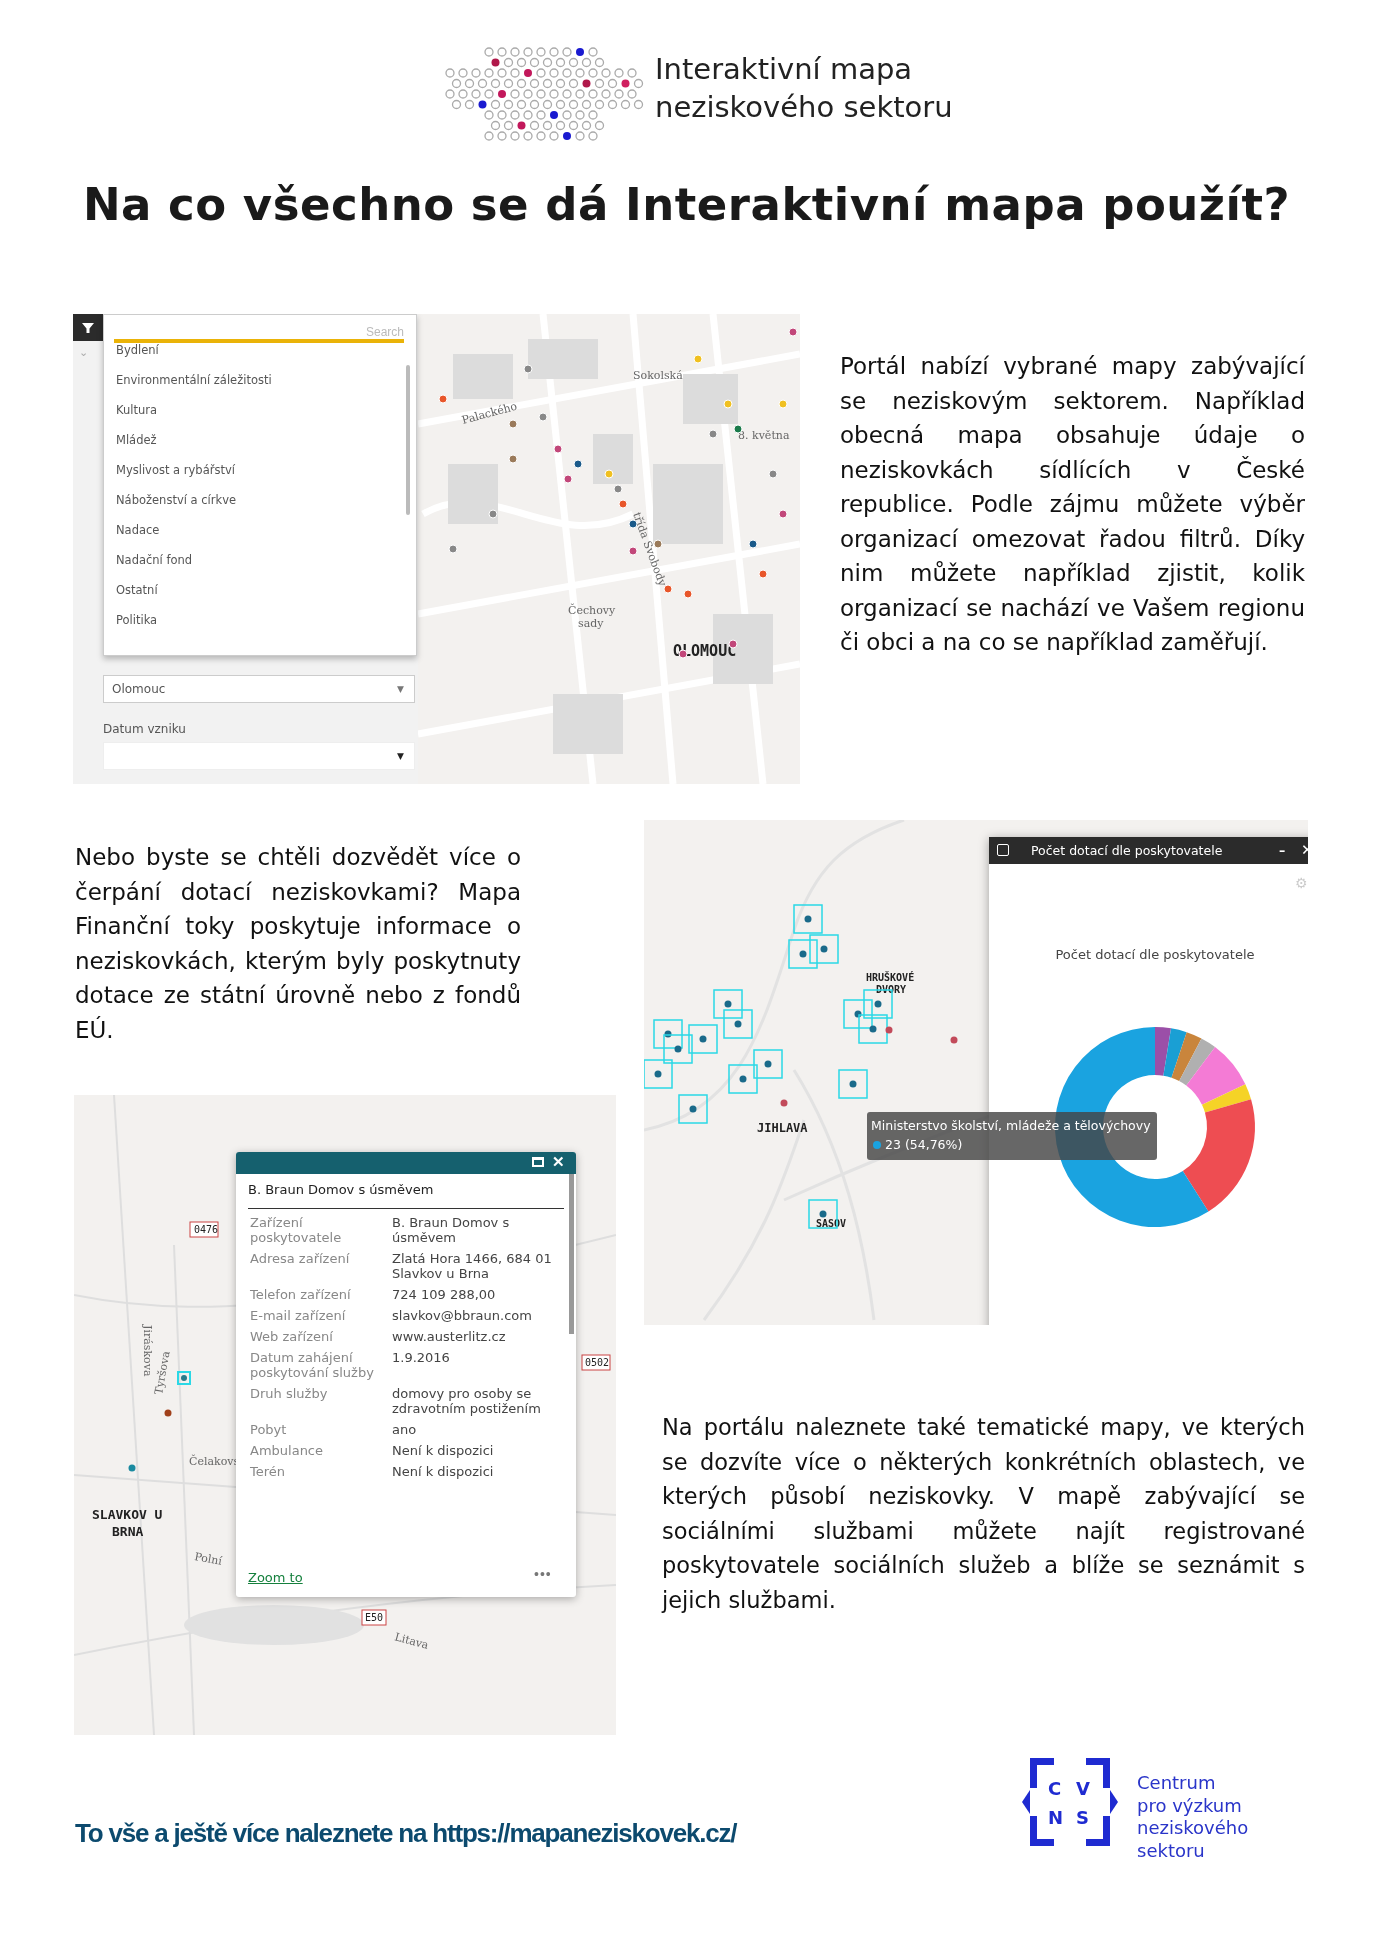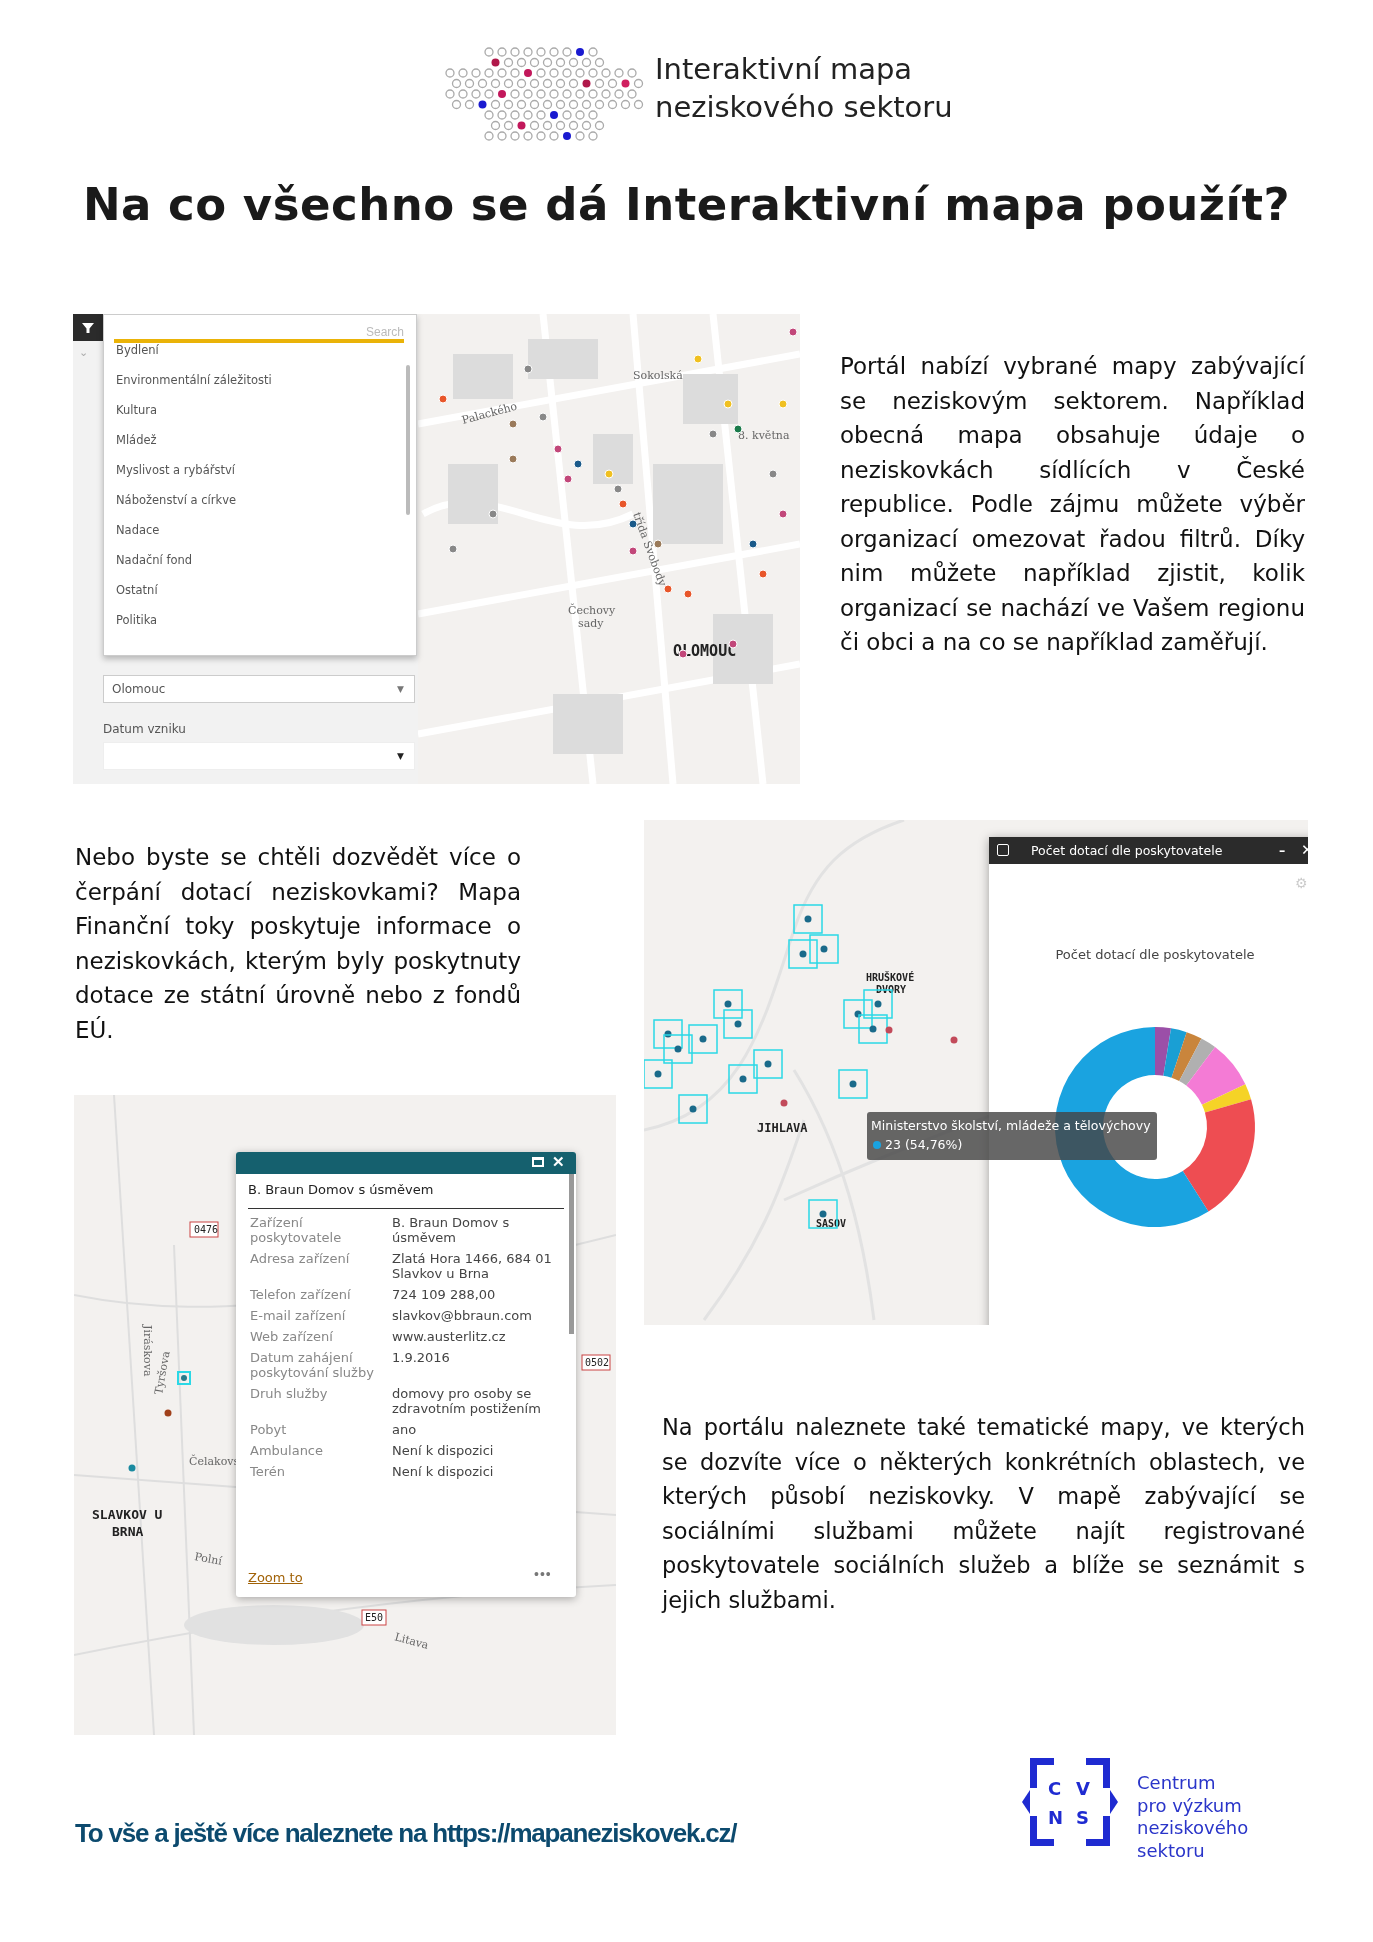--- a/index.html
+++ b/index.html
@@ -44,21 +44,21 @@
   #map3 { left:74px; top:1095px; width:542px; height:640px; background:#f3f1ef; overflow:hidden; }
   .popup { left:162px; top:57px; width:340px; height:445px; background:#fff; box-shadow:0 2px 8px rgba(0,0,0,0.3); border-radius:3px; }
   .popup-header { left:0; top:0; width:340px; height:22px; background:#15606e; border-radius:3px 3px 0 0; }
   .popup-title { left:12px; top:30px; font-family:"DejaVu Sans", sans-serif; font-size:13px; color:#222; }
   .popup-rule { left:12px; top:56px; width:316px; height:1px; background:#333; }
   .popup-table { left:14px; top:63px; width:310px; }
   .popup-row { display:flex; font-family:"DejaVu Sans", sans-serif; font-size:13px; line-height:15px; margin-bottom:6px; }
   .popup-key { width:138px; color:#888; flex:none; padding-right:4px; }
   .popup-val { color:#444; flex:1; }
   .popup-scroll { left:333px; top:22px; width:5px; height:160px; background:#999; }
-  .zoom-link { left:12px; top:418px; font-family:"DejaVu Sans", sans-serif; font-size:13px; color:#a16207; text-decoration:underline; }
+  .zoom-link { left:12px; top:418px; font-family:"DejaVu Sans", sans-serif; font-size:13px; color:#15803d; text-decoration:underline; }
   .more-dots { left:298px; top:414px; font-size:14px; color:#777; letter-spacing:1px; }
 
   
   .footer-text { left:75px; top:1818px; font-family:"Liberation Sans", sans-serif; font-weight:700; font-size:26px; letter-spacing:-1.2px; color:#0c4a6e; }
   #cvns-logo { left:1020px; top:1752px; width:100px; height:100px; }
   .cvns-text { left:1137px; top:1772px; font-family:"DejaVu Sans", sans-serif; font-size:18px; line-height:22.5px; color:#2a35c9; }
 
   .road-label { font-family:"DejaVu Serif", serif; fill:#666; font-size:11px; }
   .town-label { font-family:"DejaVu Sans Mono", monospace; font-weight:700; fill:#222; }
 </style>

